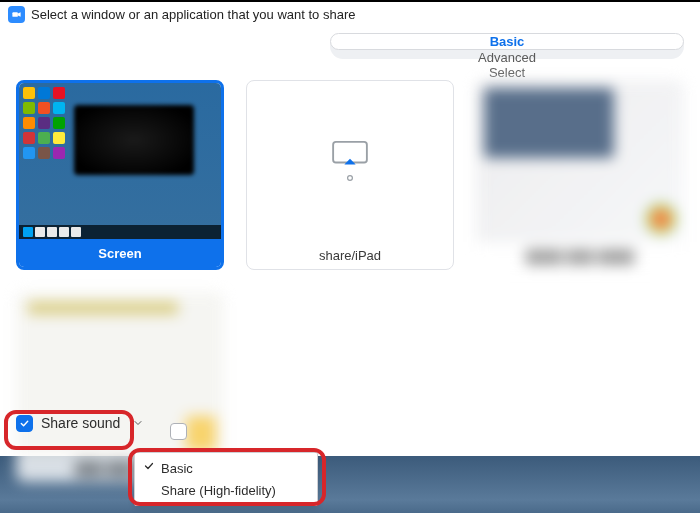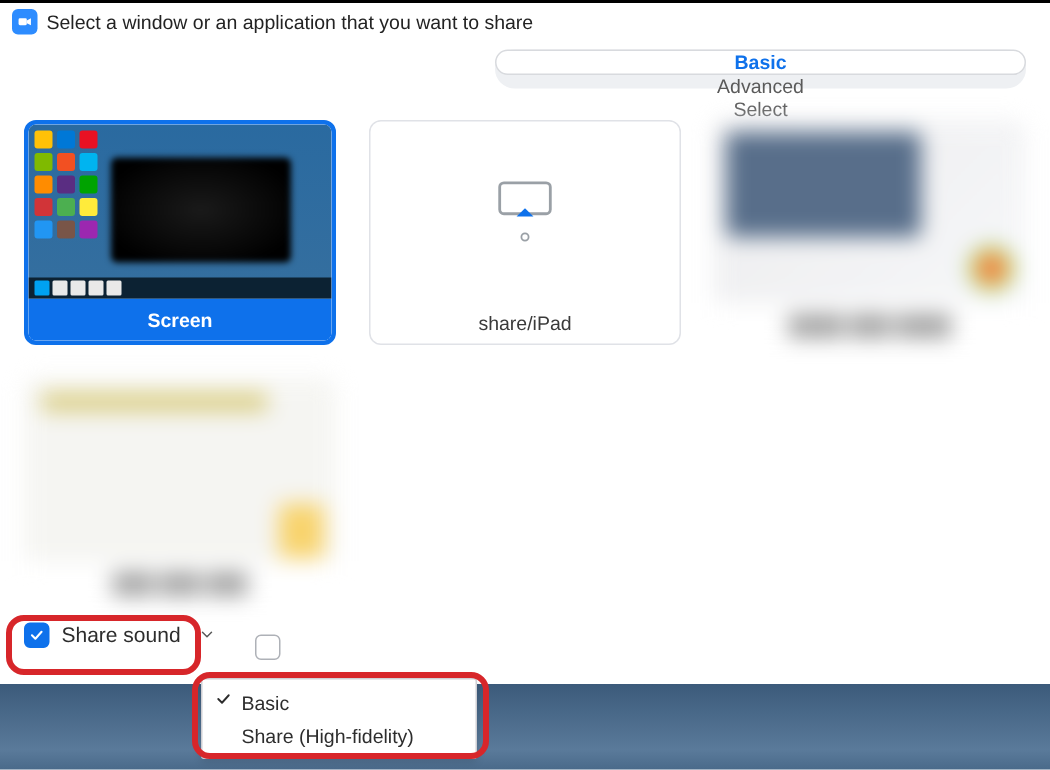--- a/index.html
+++ b/index.html
@@ -61,21 +61,21 @@
   
   .grid {
     position:absolute;
     left: 16px; top: 80px;
     width: 668px;
     display:flex;
     gap: 22px;
     flex-wrap: wrap;
   }
   .card {
-    width: 208px; height: 150px;
+    width: 208px; height: 190px;
     border: 1px solid #e0e2e7;
     border-radius: 8px;
     background:#fff;
     display:flex; flex-direction:column;
     overflow:hidden;
     cursor:pointer;
   }
   .card .preview {
     flex:1;
     display:flex; align-items:center; justify-content:center;

